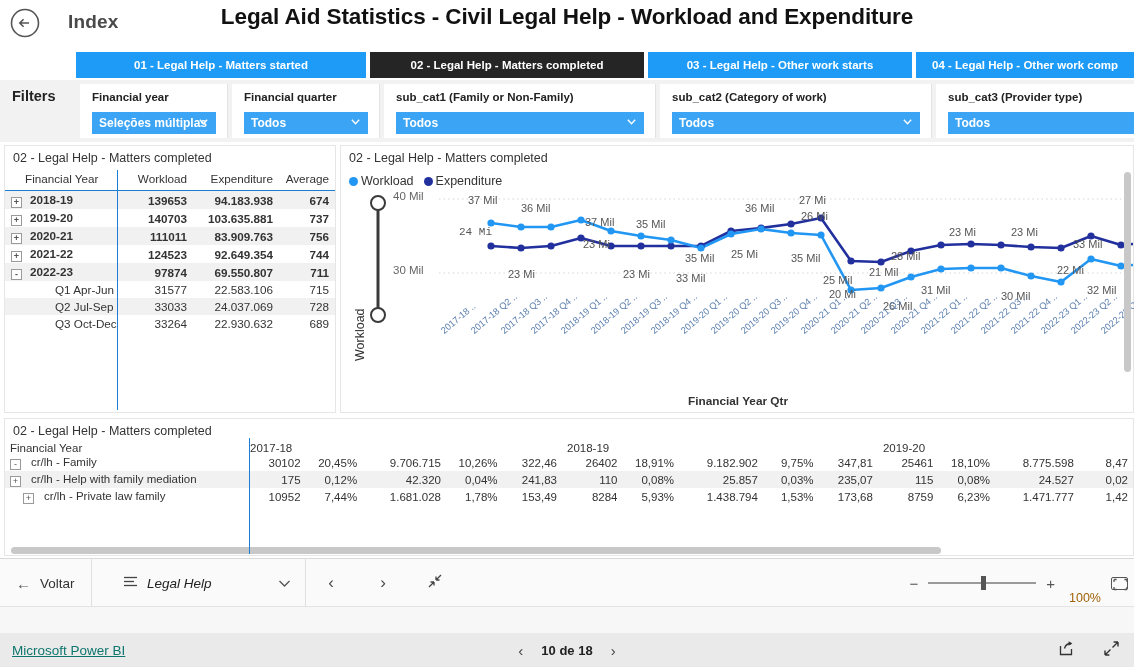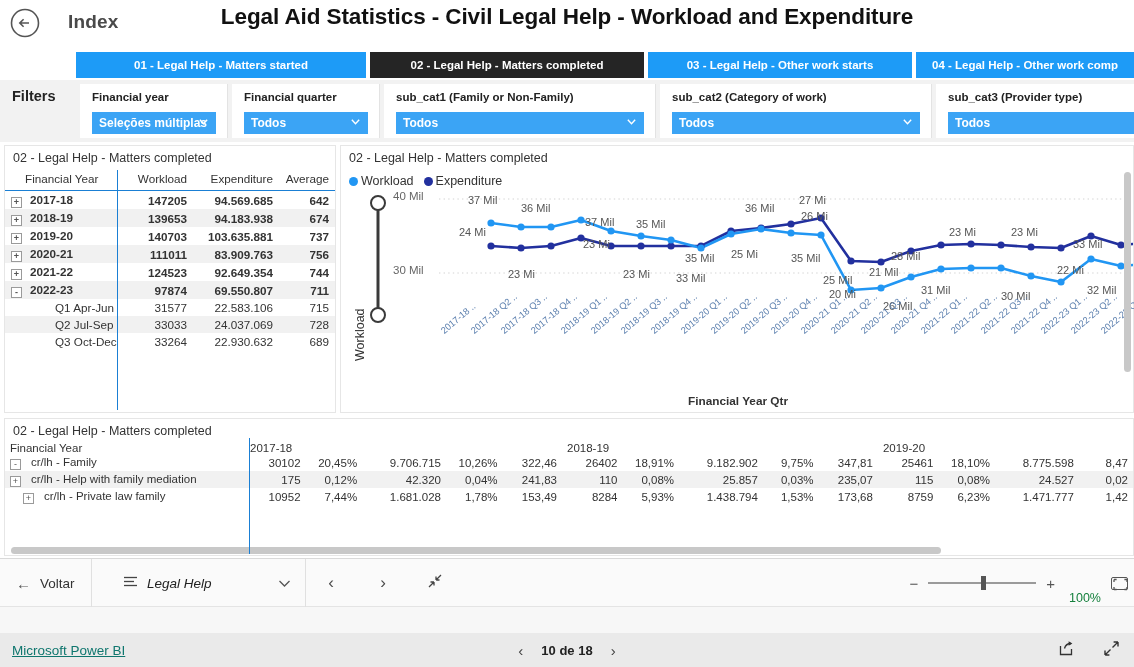--- a/index.html
+++ b/index.html
@@ -96,21 +96,21 @@
   .cbtn { display:flex; align-items:center; gap:9px; padding:0 16px; font-size:13.5px; color:#333; cursor:pointer; height:48px; }
   .arrow-ic { color:#555; font-size:15px; }
   .pagepick { display:flex; align-items:center; gap:9px; padding:0 14px; width:196px; height:48px; cursor:pointer; font-size:13.5px; color:#222; }
   .pagepick .pname { flex:1; }
   .navbtn { width:52px; height:48px; display:flex; align-items:center; justify-content:center;
             font-size:17px; color:#4c4c4c; cursor:pointer; }
   .zoomrow { position:absolute; right:6px; top:0; height:48px; display:flex; align-items:center; gap:10px; }
   .zminus, .zplus { font-size:15px; color:#555; cursor:pointer; }
   .ztrack { position:relative; width:108px; height:2px; background:#9a9a9a; cursor:pointer; }
   .zthumb { position:absolute; left:53px; top:-6px; width:5px; height:14px; background:#555; }
-  .zpct { font-size:12.5px; color:#15803d; min-width:36px; text-align:right;margin-top:30px; }
+  .zpct { font-size:12.5px; color:#a16207; min-width:36px; text-align:right;margin-top:30px; }
   .fitbox { width:17px; height:13px; border:1.4px solid #555; border-radius:2px; position:relative; cursor:pointer; }
 
   .statusbar { position:absolute; left:0; top:633px; width:1134px; height:34px; background:#eaeaea;
                display:flex; align-items:center; }
   .pbi-link { position:absolute; left:12px; font-size:13.5px; color:#0f766e; text-decoration:underline; cursor:pointer; }
   .pager { position:absolute; left:0; width:1134px; display:flex; align-items:center; justify-content:center; gap:18px; }
   .pager .pb { font-size:15px; color:#444; cursor:pointer; }
   .pager .ptxt { font-size:13px; color:#222; font-weight:bold; }
   .sb-icons { position:absolute; right:14px; display:flex; gap:28px; align-items:center; }
   .sb-icons span { cursor:pointer; display:block; }
@@ -214,26 +214,20 @@
             <col style="width:68px">
             <col style="width:86px">
             <col style="width:56px">
           </colgroup>
         <tbody>
             <tr class="hdrrow">
           <th class="c0">Financial Year</th>
           <th>Workload</th>
           <th>Expenditure</th>
           <th>Average</th>
-        </tr>
-        <tr class="lvl0">
-          <td class="c0"><span class="exp">+</span><span>2017-18</span></td>
-          <td>147205</td>
-          <td>94.569.685</td>
-          <td>642</td>
         </tr>
         <tr class="lvl0 alt">
           <td class="c0"><span class="exp">+</span><span>2018-19</span></td>
           <td>139653</td>
           <td>94.183.938</td>
           <td>674</td>
         </tr>
         <tr class="lvl0">
           <td class="c0"><span class="exp">+</span><span>2019-20</span></td>
           <td>140703</td>
@@ -378,21 +372,21 @@
         <div class="dlabel" style="left:283px;top:84px;">33 Mil</div>
         <div class="dlabel" style="left:352px;top:14px;">36 Mil</div>
         <div class="dlabel" style="left:398px;top:64px;">35 Mil</div>
         <div class="dlabel" style="left:430px;top:86px;">25 Mil</div>
         <div class="dlabel" style="left:490px;top:112px;">26 Mil</div>
         <div class="dlabel" style="left:528px;top:96px;">31 Mil</div>
         <div class="dlabel" style="left:608px;top:102px;">30 Mil</div>
         <div class="dlabel" style="left:680px;top:50px;">33 Mil</div>
         <div class="dlabel" style="left:694px;top:96px;">32 Mil</div>
 
-        <div class="dlabel" style="left:66px;top:38px;">24 Mi</div>
+        <div class="dlabel" style="left:66px;top:38px;font-family:Liberation Mono, monospace;">24 Mi</div>
         <div class="dlabel" style="left:115px;top:80px;">23 Mi</div>
         <div class="dlabel" style="left:230px;top:80px;">23 Mi</div>
         <div class="dlabel" style="left:190px;top:50px;">23 Mi</div>
         <div class="dlabel" style="left:338px;top:60px;">25 Mi</div>
         <div class="dlabel" style="left:408px;top:22px;">26 Mi</div>
         <div class="dlabel" style="left:406px;top:6px;">27 Mi</div>
         <div class="dlabel" style="left:436px;top:56px;margin-top:44px;">20 Mi</div>
         <div class="dlabel" style="left:476px;top:78px;">21 Mil</div>
         <div class="dlabel" style="left:498px;top:62px;">28 Mil</div>
         <div class="dlabel" style="left:556px;top:38px;">23 Mi</div>

